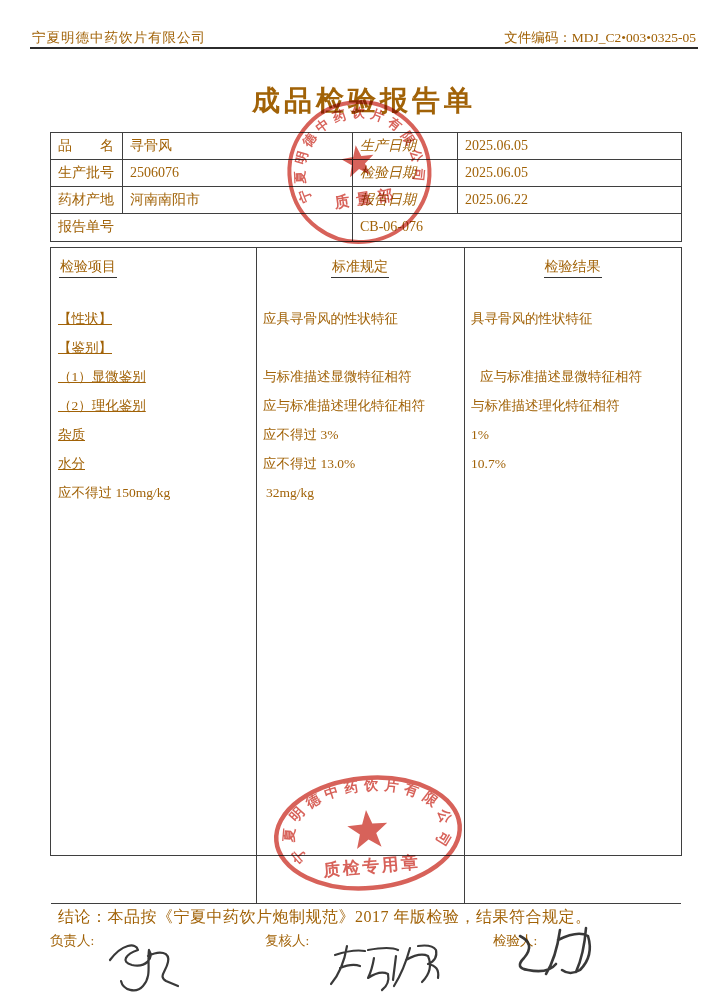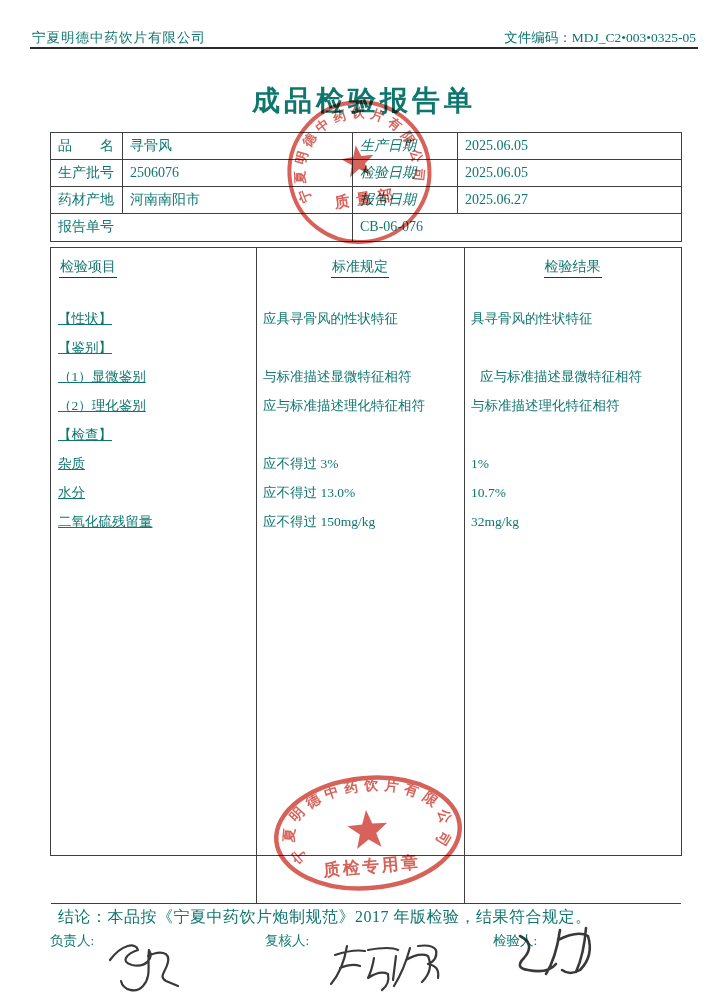--- a/index.html
+++ b/index.html
@@ -1,19 +1,19 @@
 <!DOCTYPE html>
 <html><head>
 <meta charset="utf-8">
 <style>
   * { margin:0; padding:0; box-sizing:border-box; }
   html,body { background:#ffffff; }
   .page {
     position:relative; width:728px; height:1000px; background:#fff;
-    font-family:"Liberation Serif","DejaVu Serif",serif; color:#0f766e;
+    font-family:"Liberation Serif","DejaVu Serif",serif; color:#a16207;
     overflow:hidden;
   }
   
   .hdr-company { position:absolute; left:32px; top:29px; font-size:13.5px; letter-spacing:1px; }
   .hdr-code    { position:absolute; right:32px; top:29px; font-size:13.5px; }
   .hdr-rule    { position:absolute; left:30px; top:47px; width:668px; height:2px; background:#2b2b2b; }
   
   .title { position:absolute; left:0; top:82px; width:728px; text-align:center;
            font-size:28px; font-weight:bold; letter-spacing:4px; }
   
@@ -75,21 +75,21 @@
     <div class="info-row">
       <div class="ic w-l1">生产批号</div>
       <div class="ic w-v1">2506076</div>
       <div class="ic w-l2">检验日期</div>
       <div class="ic w-v2 last">2025.06.05</div>
     </div>
     <div class="info-row">
       <div class="ic w-l1">药材产地</div>
       <div class="ic w-v1">河南南阳市</div>
       <div class="ic w-l2">报告日期</div>
-      <div class="ic w-v2 last">2025.06.27</div>
+      <div class="ic w-v2 last">2025.06.22</div>
     </div>
     <div class="info-row">
       <div class="ic w-span1 bottomless">报告单号</div>
       <div class="ic w-span2 last bottomless">CB-06-076</div>
     </div>
   </div>
 
   <div class="main-table">
     <div class="vdiv d1"></div>
     <div class="vdiv d2"></div>
@@ -115,36 +115,30 @@
         <div class="mc c1">（1）显微鉴别</div>
         <div class="mc c3">与标准描述显微特征相符</div>
         <div class="mc c2">应与标准描述显微特征相符</div>
       </div>
       <div class="mrow">
         <div class="mc c1">（2）理化鉴别</div>
         <div class="mc c2">应与标准描述理化特征相符</div>
         <div class="mc c3">与标准描述理化特征相符</div>
       </div>
       <div class="mrow">
-        <div class="mc c1">【检查】</div>
-        <div class="mc c2"></div>
-        <div class="mc c3"></div>
-      </div>
-      <div class="mrow">
         <div class="mc c1">杂质</div>
         <div class="mc c2">应不得过 3%</div>
         <div class="mc c3">1%</div>
       </div>
       <div class="mrow">
         <div class="mc c1">水分</div>
         <div class="mc c2">应不得过 13.0%</div>
         <div class="mc c3">10.7%</div>
       </div>
       <div class="mrow">
-        <div class="mc c1">二氧化硫残留量</div>
         <div class="mc c2">应不得过 150mg/kg</div>
         <div class="mc c3">32mg/kg</div>
       </div>
     </div>
 
     <div class="mt-conclusion">结论：本品按《宁夏中药饮片炮制规范》2017 年版检验，结果符合规定。</div>
   </div>
 
   <div class="sig-label sl-1">负责人:</div>
   <div class="sig-label sl-2">复核人:</div>

